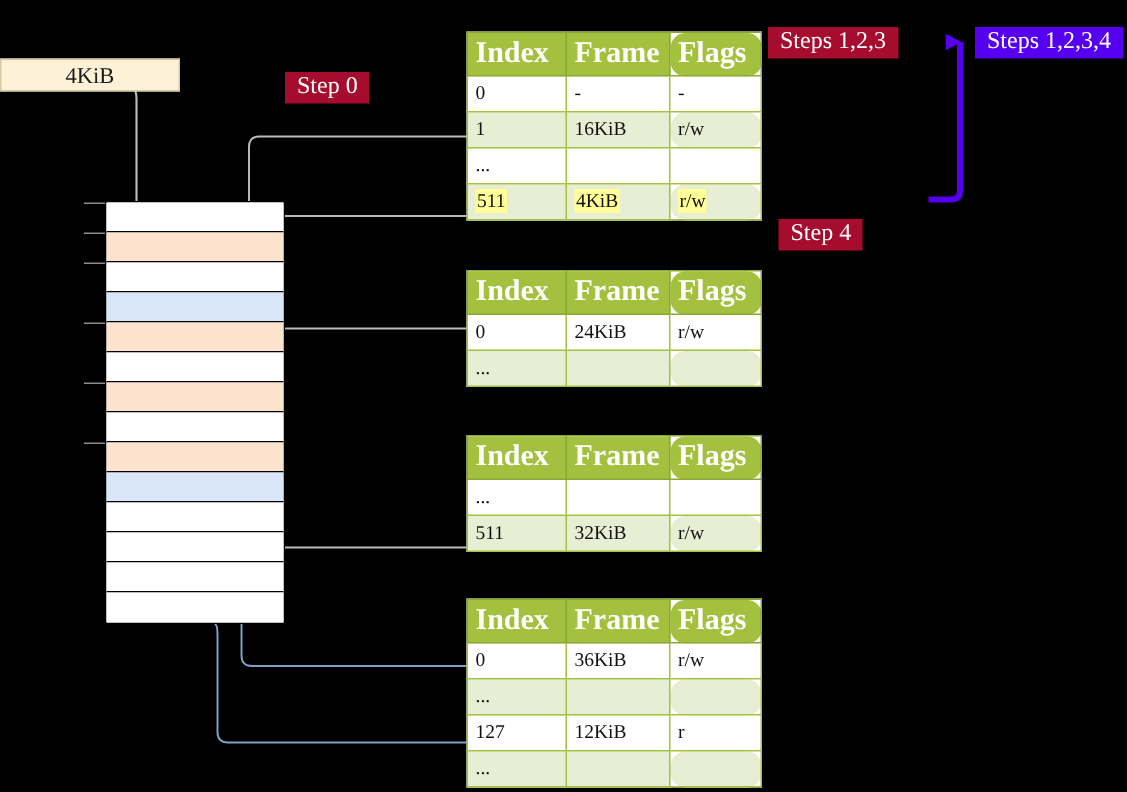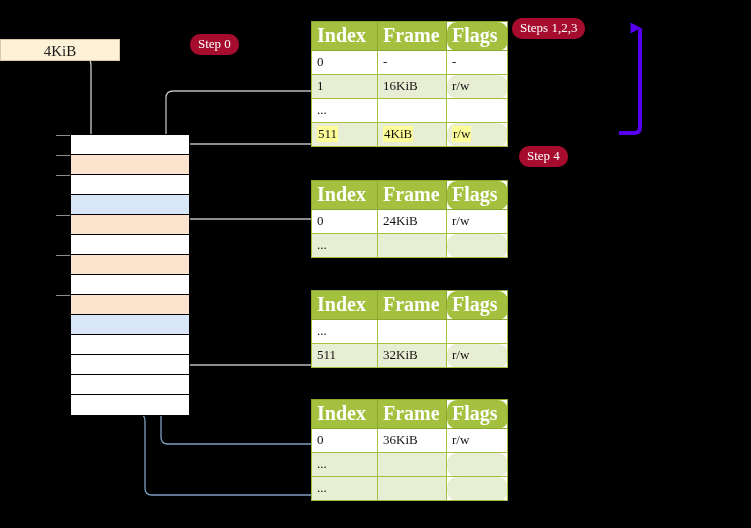--- a/index.html
+++ b/index.html
@@ -44,30 +44,30 @@
     font-size: 15px;
     line-height: 22px;
     text-align: center;
     box-sizing: border-box;
   }
 
   
   .badge {
     position: absolute;
     color: #ffffff;
-    font-size: 13px;
+    font-size: 16px;
     line-height: 18px;
     padding: 1px 8px 2px 8px;
-    border-radius: 10px;
+    border-radius: 0;
     white-space: nowrap;
   }
   .badge-red { background: #a50c2e; }
   .badge-blue { background: #5500ee; }
 
-  #badge-step0   { left: 190px; top: 34px; }
+  #badge-step0   { left: 190px; top: 48px; }
   #badge-s123    { left: 512px; top: 18px; }
   #badge-s1234   { left: 650px; top: 18px; }
   #badge-step4   { left: 519px; top: 146px; }
 
   
   .memcol {
     position: absolute;
     left: 70px;
     top: 134px;
     width: 120px;
@@ -172,20 +172,21 @@
     <path d="M 311,495 L 152,495 Q 145,495 145,488 L 145,423 Q 145,416 143,416 L 143,416" fill="none" stroke="#7f9fc4" stroke-width="1.3"></path>
     <path d="M 143,416 L 143,220" fill="none" stroke="#7f9fc4" stroke-width="1.4" marker-end="url(#ah-blue-up)"></path>
 
     <path d="M 619,133 L 634,133 Q 640,133 640,127 L 640,28" fill="none" stroke="#5500ee" stroke-width="4" stroke-linejoin="round" marker-end="url(#ah-purple)"></path>
   </svg>
 
   <div class="size-box">4KiB</div>
 
   <div id="badge-step0" class="badge badge-red">Step 0</div>
   <div id="badge-s123" class="badge badge-red">Steps 1,2,3</div>
+  <div id="badge-s1234" class="badge badge-blue">Steps 1,2,3,4</div>
   <div id="badge-step4" class="badge badge-red">Step 4</div>
 
   <div class="memcol" id="memory-column">
       <div class="memrow white"></div>
       <div class="tick" style="left: -15px; top: 0px;"></div>
       <div class="memrow orange"></div>
       <div class="tick" style="left: -15px; top: 20px;"></div>
       <div class="memrow white"></div>
       <div class="tick" style="left: -15px; top: 40px;"></div>
       <div class="memrow blue"></div>
@@ -289,20 +290,25 @@
         <tr class="odd">
           <td class="c-index">0</td>
           <td class="c-frame">36KiB</td>
           <td class="c-flags">r/w</td>
         </tr>
         <tr class="even">
           <td class="c-index">...</td>
           <td class="c-frame">&nbsp;</td>
           <td class="c-flags">&nbsp;</td>
         </tr>
+        <tr class="odd">
+          <td class="c-index">127</td>
+          <td class="c-frame">12KiB</td>
+          <td class="c-flags">r</td>
+        </tr>
         <tr class="even">
           <td class="c-index">...</td>
           <td class="c-frame">&nbsp;</td>
           <td class="c-flags">&nbsp;</td>
         </tr>
       </tbody>
     </table>
 
 </div>
 

